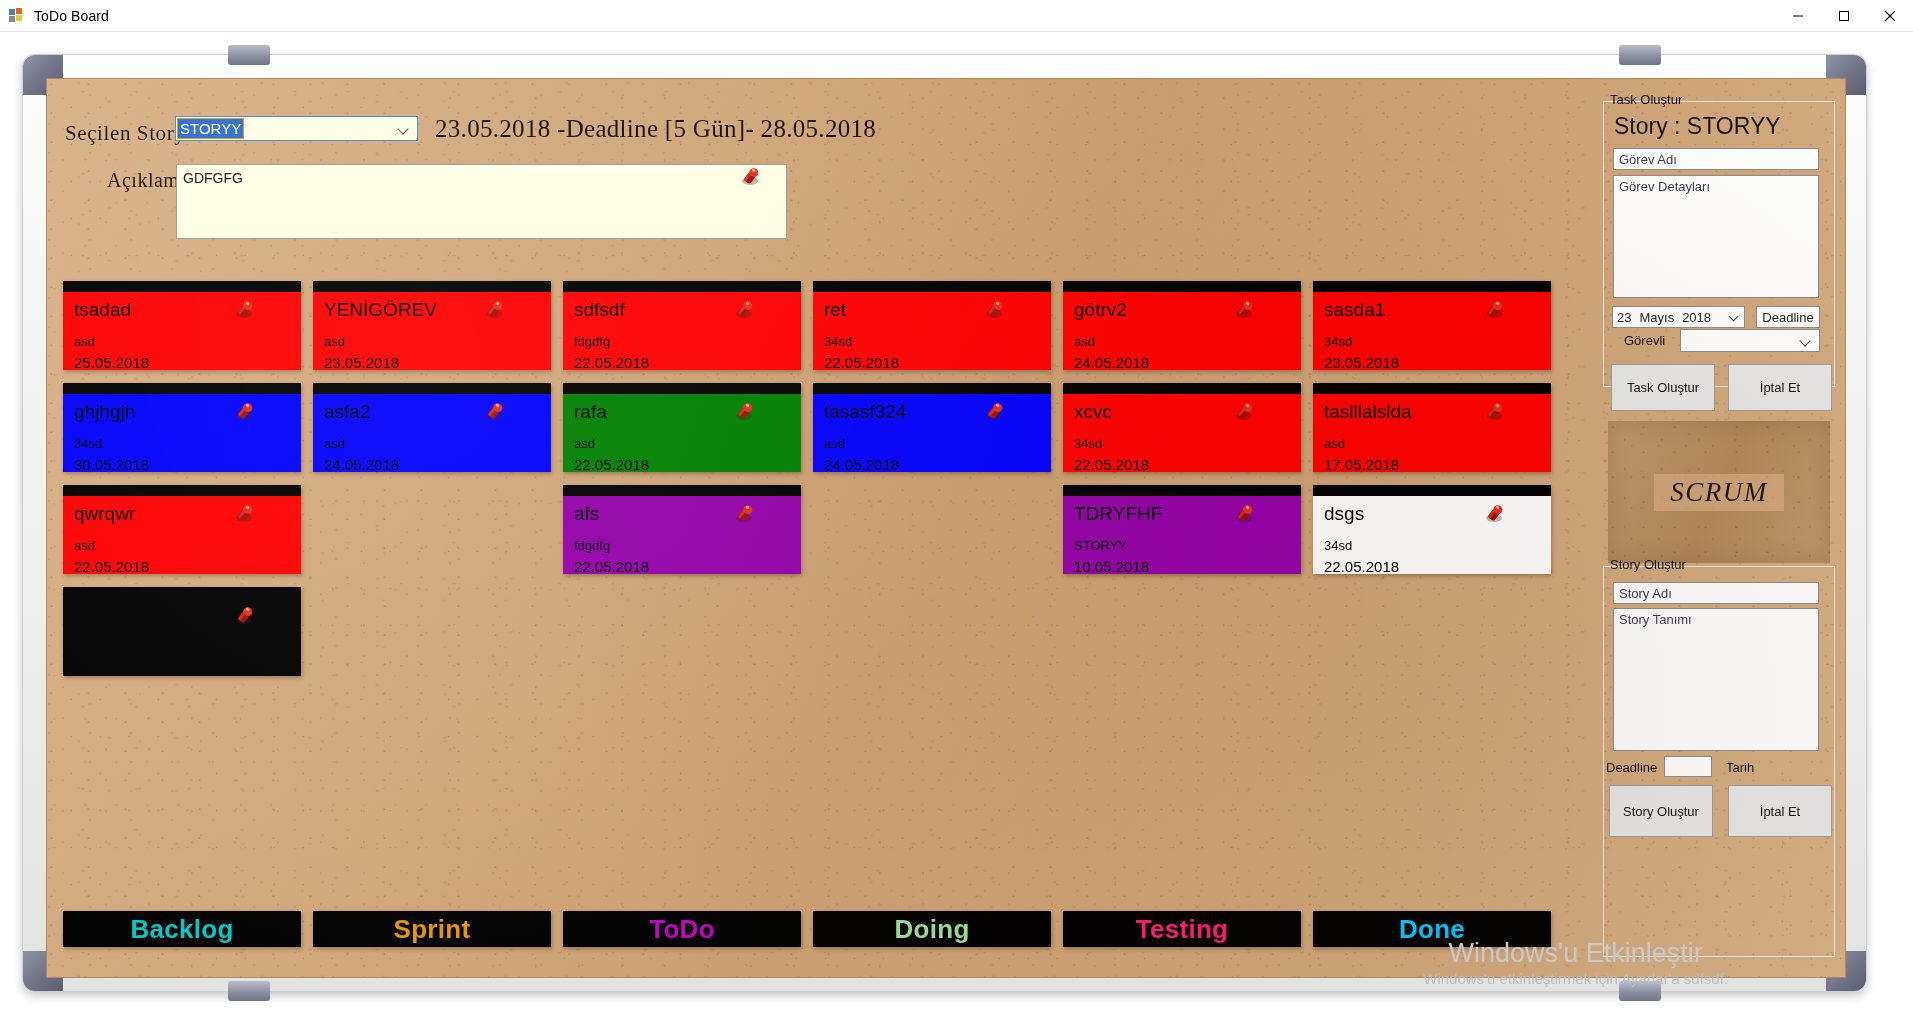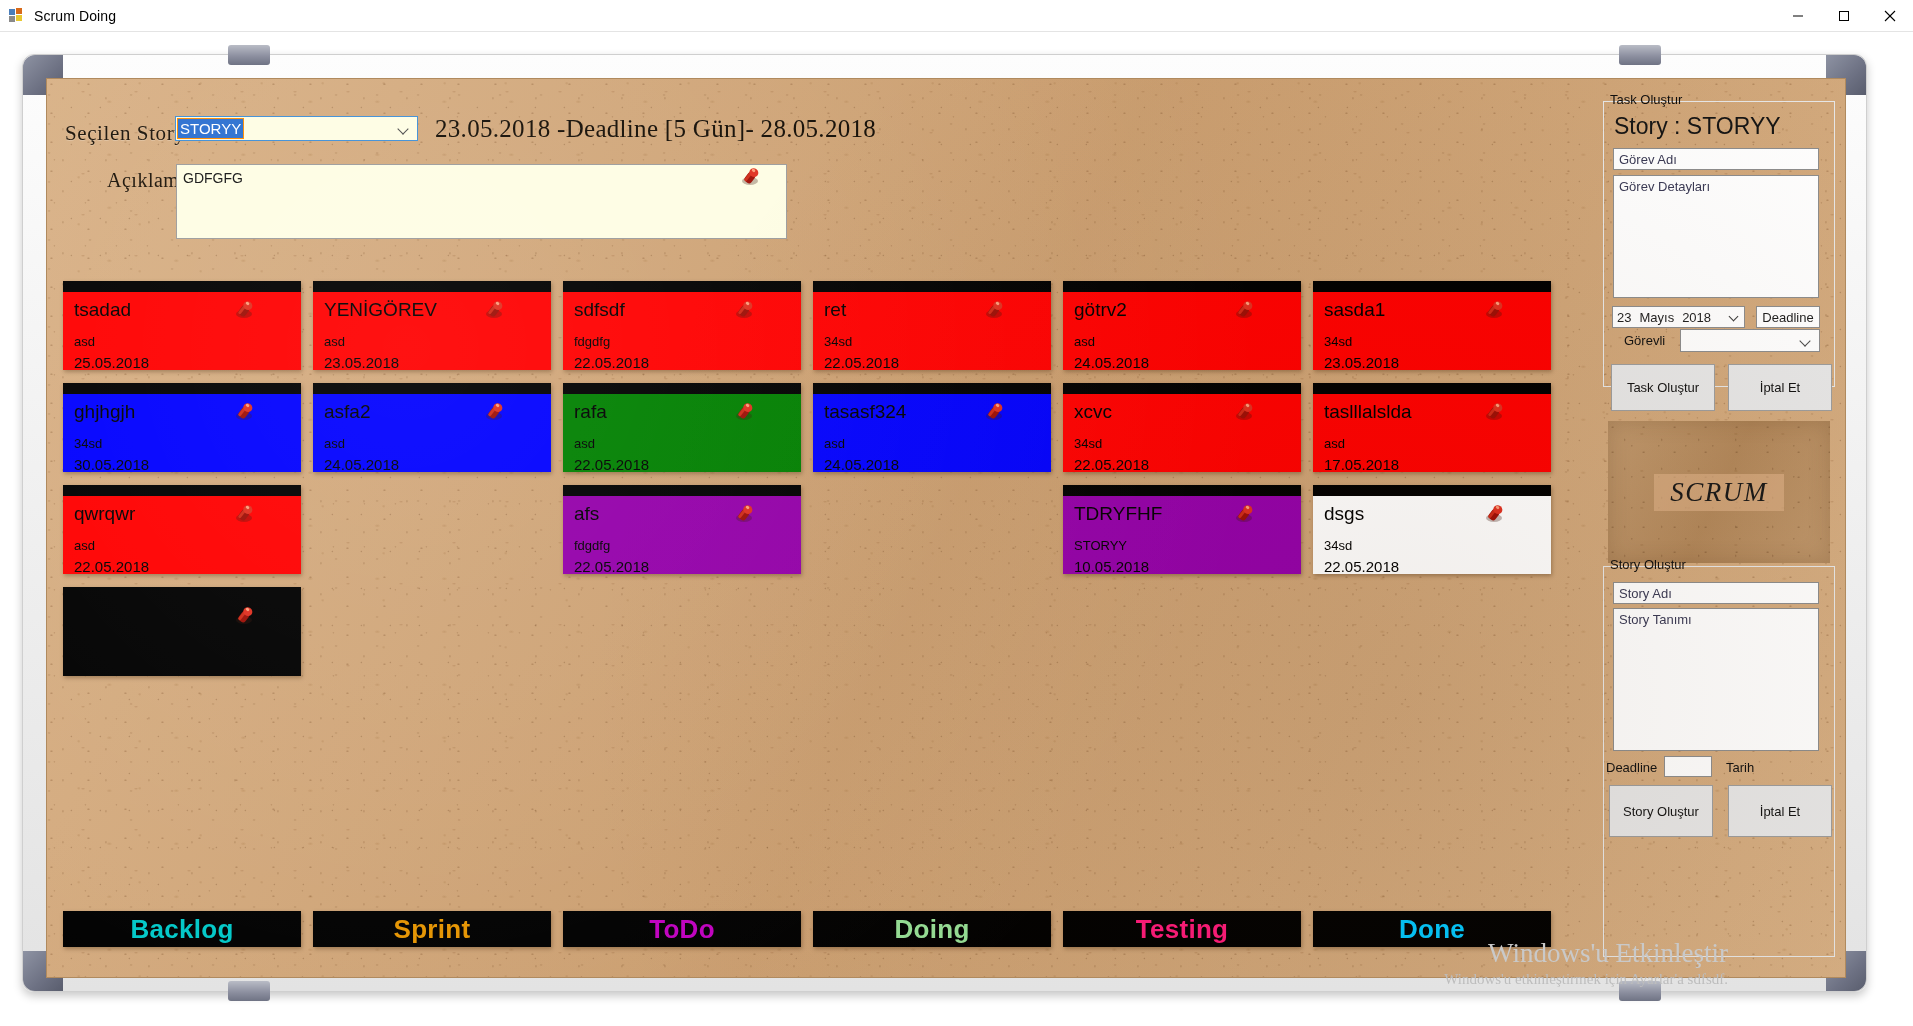--- a/index.html
+++ b/index.html
@@ -327,36 +327,36 @@
   #sd-tarih-lbl {
     position: absolute; left: 122px; top: 194px;
     font-size: 13px; color: #111;
   }
   #btn-story-olustur { left: 5px; top: 219px; width: 104px; height: 52px; }
   #btn-story-iptal   { left: 124px; top: 219px; width: 104px; height: 52px; }
 
   
   #wm {
     position: absolute; right: 185px; bottom: 36px;
-    text-align: right; pointer-events: none; font-family: Liberation Serif, serif;
+    text-align: center; pointer-events: none;
   }
   #wm1 { font-size: 27px; color: #c9c9c9; line-height: 1.05; white-space: nowrap; }
   #wm2 { font-size: 15px; color: #bdbdbd; line-height: 1.5; white-space: nowrap; }
 </style>
 </head>
 <body>
 
 <div id="titlebar">
   <div id="app-icon">
     <span class="q q1"></span>
       <span class="q q2"></span>
       <span class="q q3"></span>
       <span class="q q4"></span>
   </div>
-  <div id="title-text">Scrum Doing</div>
+  <div id="title-text">ToDo Board</div>
   <div id="win-controls">
     <div class="wbtn" id="btn-min">
       <svg width="12" height="12" viewBox="0 0 12 12">
           <line x1="1" y1="6" x2="11" y2="6" stroke="#000" stroke-width="1"></line>
         </svg>
     </div>
     <div class="wbtn" id="btn-max">
       <svg width="12" height="12" viewBox="0 0 12 12">
           <rect x="1.5" y="1.5" width="9" height="9" fill="none" stroke="#000" stroke-width="1"></rect>
         </svg>

